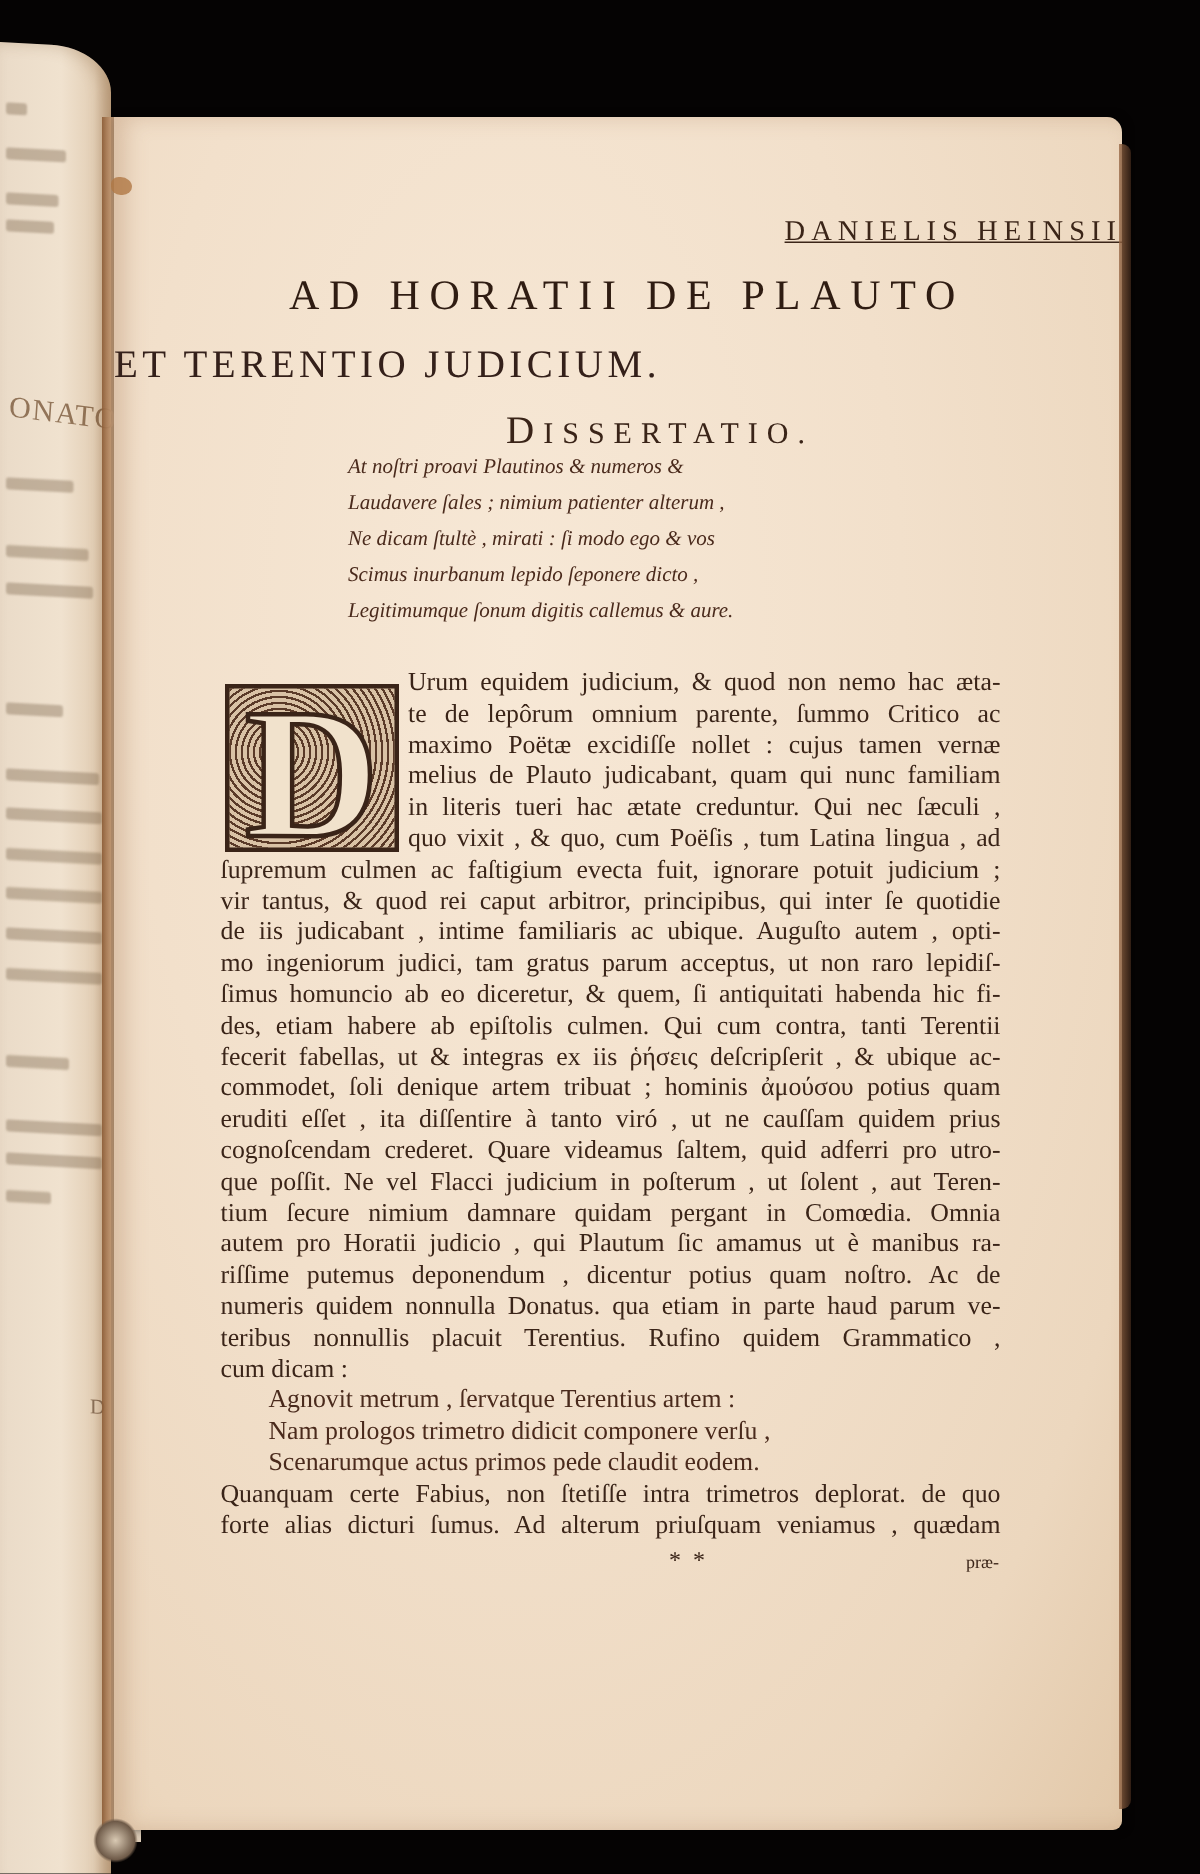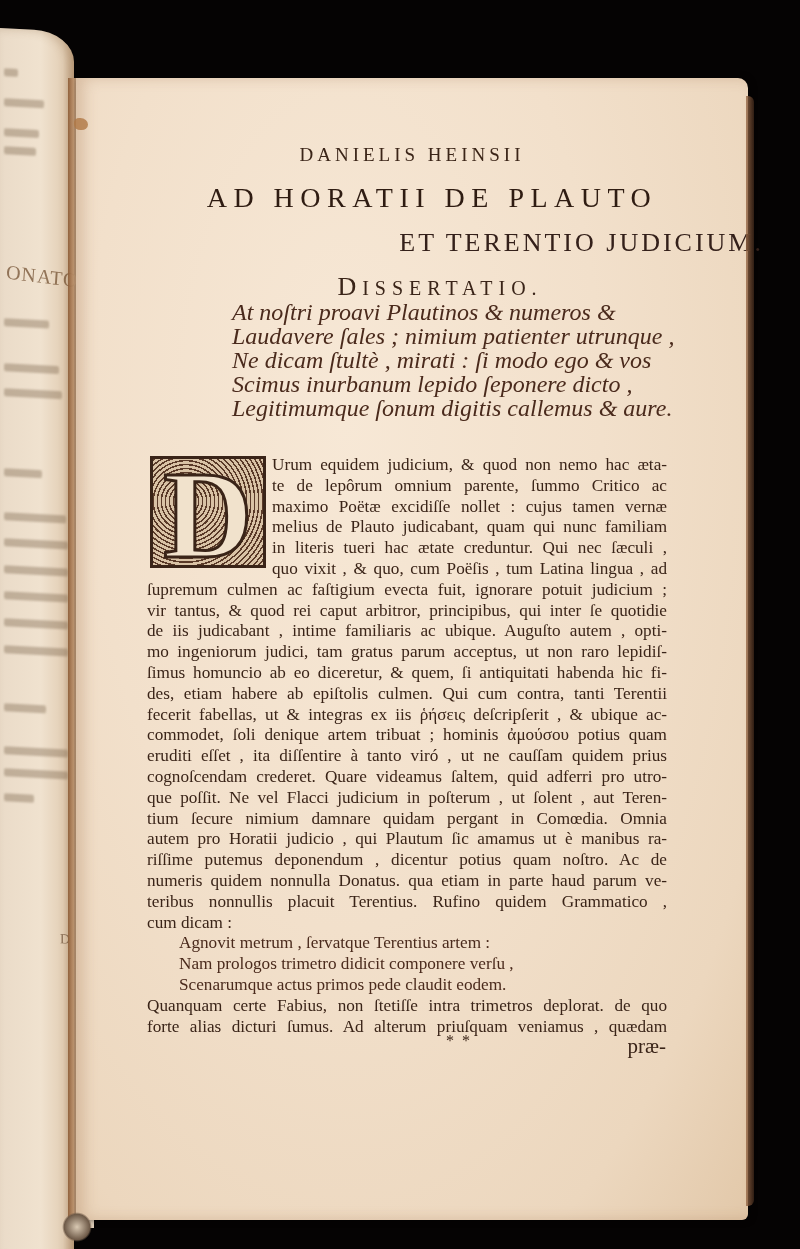--- a/index.html
+++ b/index.html
@@ -93,66 +93,66 @@
       height: 12px;
       background: #b07845;
       border-radius: 40% 60% 50% 50%;
       opacity: 0.8;
     }
     .header-author {
       position: absolute;
       left: 0;
       width: 672px;
       top: 66px;
-      text-align: center;
+      text-align: right;
       font-size: 19px;
       letter-spacing: 4px;
       color: #3b2518;
+      text-decoration: underline;
     }
     .header-title-1 {
       position: absolute;
       left: 0;
       width: 672px;
       top: 104px;
       text-align: center;
       font-size: 28px;
       letter-spacing: 6.5px;
       color: #2f1c12;
-      padding-left: 20px;
+      padding-left: 6px;
     }
     .header-title-2 {
       position: absolute;
       left: 0;
       width: 672px;
       top: 150px;
-      text-align: right;
+      text-align: left;
       font-size: 26px;
       letter-spacing: 3px;
       color: #34201a;
-      margin-left: 16px;
     }
     .section-head {
       position: absolute;
       left: 0;
       width: 728px;
       top: 194px;
       text-align: center;
       font-size: 20px;
       letter-spacing: 6px;
       color: #3a2418;
     }
     .section-head .big {
       font-size: 26px;
     }
     .epigraph {
       position: absolute;
       left: 156px;
       top: 222px;
       font-style: italic;
-      font-size: 24px;
+      font-size: 14px;
       line-height: 24px;
       color: #4a2a1c;
     }
     .epigraph div {
       white-space: nowrap;
     }
     .dropcap {
       position: absolute;
       left: 74px;
       top: 378px;
@@ -172,21 +172,21 @@
       line-height: 100px;
       font-family: "Liberation Serif", serif;
       color: #f1e2cc;
       -webkit-text-stroke: 3px #3a2418;
       font-weight: bold;
       margin-top: 8px;
     }
     .body-text {
       position: absolute;
       left: 71px;
-      top: 377px;
+      top: 367px;
       width: 520px;
       font-size: 17.2px;
       line-height: 20.8px;
       color: #3a2418;
     }
     .body-text .line {
       white-space: nowrap;
       text-align: justify;
       text-align-last: justify;
       height: 20.8px;
@@ -207,21 +207,21 @@
       top: 954px;
       left: 370px;
       font-size: 16px;
       color: #3a2418;
       letter-spacing: 2px;
     }
     .catchword {
       position: absolute;
       top: 956px;
       right: 82px;
-      font-size: 21px;
+      font-size: 12px;
       color: #3a2418;
     }
     .left-strip-bottom {
       position: absolute;
       left: 62px;
       top: 1212px;
       width: 30px;
       height: 30px;
       background: radial-gradient(circle, #d9c9b3 0%, #6e5a48 60%, transparent 70%);
     }
@@ -260,21 +260,21 @@
   <div class="header-author">DANIELIS HEINSII</div>
   <div class="header-title-1">AD HORATII DE PLAUTO</div>
   <div class="header-title-2">ET TERENTIO JUDICIUM.</div>
 
   <div class="section-head">
     <span class="big">D</span><span>ISSERTATIO.</span>
   </div>
 
   <div class="epigraph">
     <div>At noſtri proavi Plautinos &amp; numeros &amp;</div>
-    <div>Laudavere ſales ; nimium patienter utrunque ,</div>
+    <div>Laudavere ſales ; nimium patienter alterum ,</div>
     <div>Ne dicam ſtultè , mirati : ſi modo ego &amp; vos</div>
     <div>Scimus inurbanum lepido ſeponere dicto ,</div>
     <div>Legitimumque ſonum digitis callemus &amp; aure.</div>
   </div>
 
   <div class="body-text">
     <div class="line indent">Urum equidem judicium, &amp; quod non nemo hac æta-</div>
     <div class="line indent">te de lepôrum omnium parente, ſummo Critico ac</div>
     <div class="line indent">maximo Poëtæ excidiſſe nollet : cujus tamen vernæ</div>
     <div class="line indent">melius de Plauto judicabant, quam qui nunc familiam</div>

